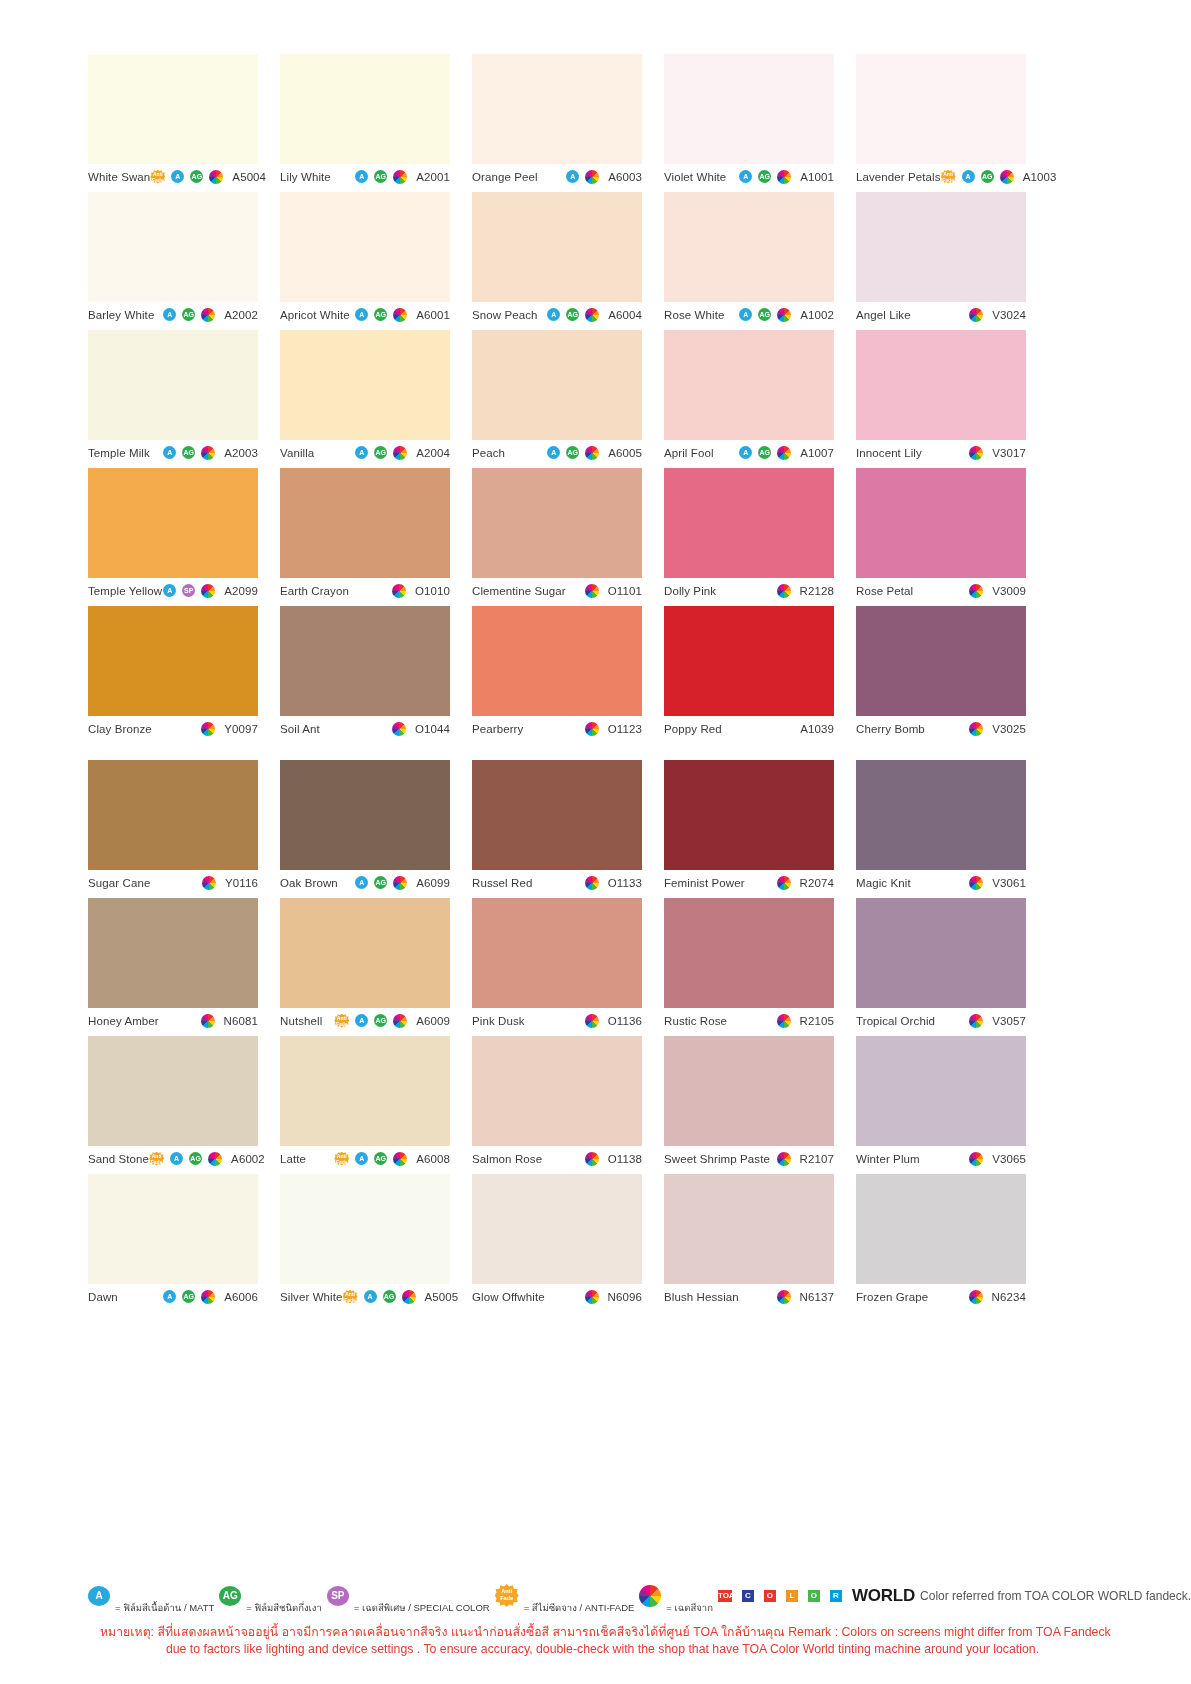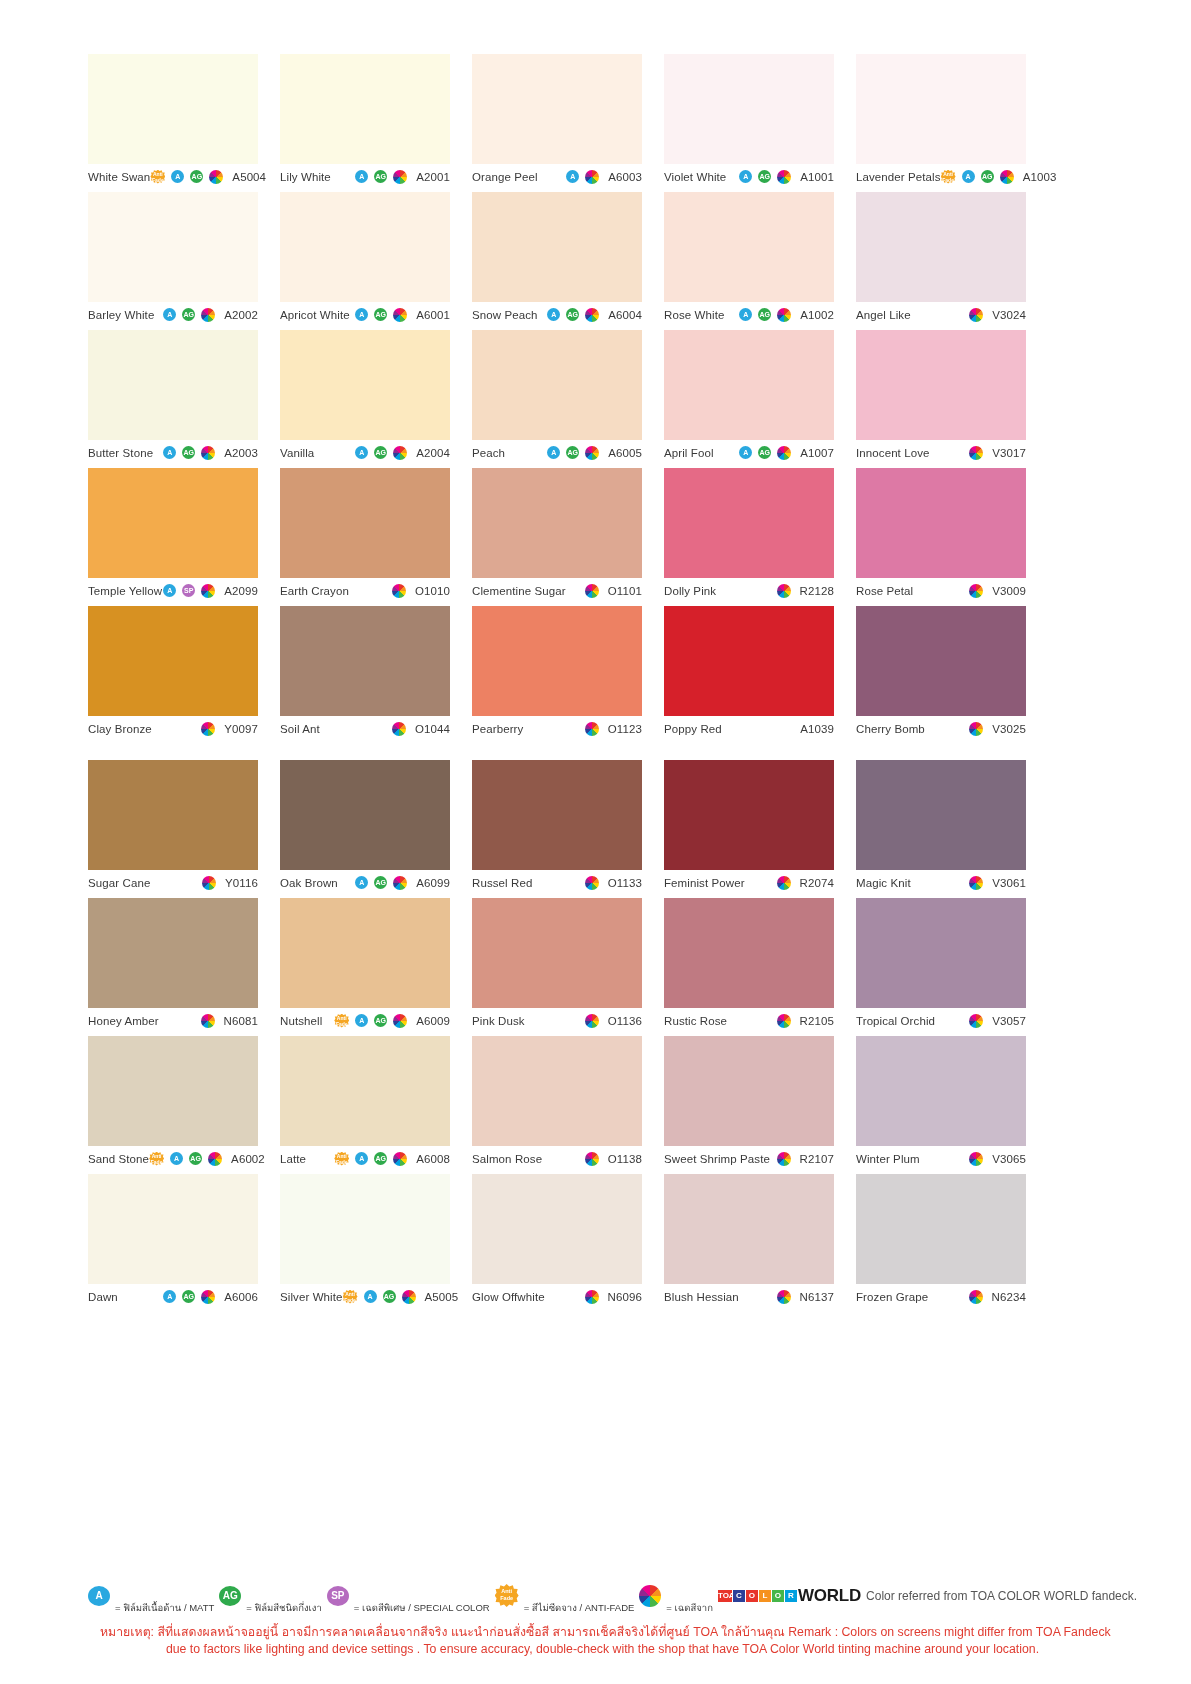--- a/index.html
+++ b/index.html
@@ -146,21 +146,21 @@
     background: conic-gradient(#e8342a 0deg 45deg, #f6921e 45deg 90deg,
                 #ffd200 90deg 135deg, #46b649 135deg 180deg,
                 #00a0df 180deg 225deg, #2b3f98 225deg 270deg,
                 #92278f 270deg 315deg, #ec008c 315deg 360deg);
     flex: 0 0 auto;
   }
   .legend .lt { font-size: 9.5px; margin-top: 24px; }
   .brand {
     display: inline-flex;
     align-items: center;
-    gap: 1px;
+    gap: 10px;
     font-weight: bold;
     font-size: 11px;
   }
   .brand .sq {
     display: inline-block;
     width: 12px; height: 12px;
     color: #fff;
     font-size: 8px;
     line-height: 12px;
     text-align: center;
@@ -313,21 +313,21 @@
               <span class="badge b-CW"></span>
               <span class="ccode">V3024</span>
             </span>
           </div>
         </div>
       </div>
       <div class="row">
         <div class="cell">
           <div class="swatch" style="background: rgb(247, 245, 225);"></div>
           <div class="meta">
-            <span class="cname">Butter Stone</span>
+            <span class="cname">Temple Milk</span>
             <span class="right">
               <span class="badge b-A">A</span>
               <span class="badge b-AG">AG</span>
               <span class="badge b-CW"></span>
               <span class="ccode">A2003</span>
             </span>
           </div>
         </div>
         <div class="cell">
           <div class="swatch" style="background: rgb(252, 233, 191);"></div>
@@ -361,21 +361,21 @@
               <span class="badge b-A">A</span>
               <span class="badge b-AG">AG</span>
               <span class="badge b-CW"></span>
               <span class="ccode">A1007</span>
             </span>
           </div>
         </div>
         <div class="cell">
           <div class="swatch" style="background: rgb(243, 189, 205);"></div>
           <div class="meta">
-            <span class="cname">Innocent Love</span>
+            <span class="cname">Innocent Lily</span>
             <span class="right">
               <span class="badge b-CW"></span>
               <span class="ccode">V3017</span>
             </span>
           </div>
         </div>
       </div>
       <div class="row">
         <div class="cell">
           <div class="swatch" style="background: rgb(243, 171, 75);"></div>

